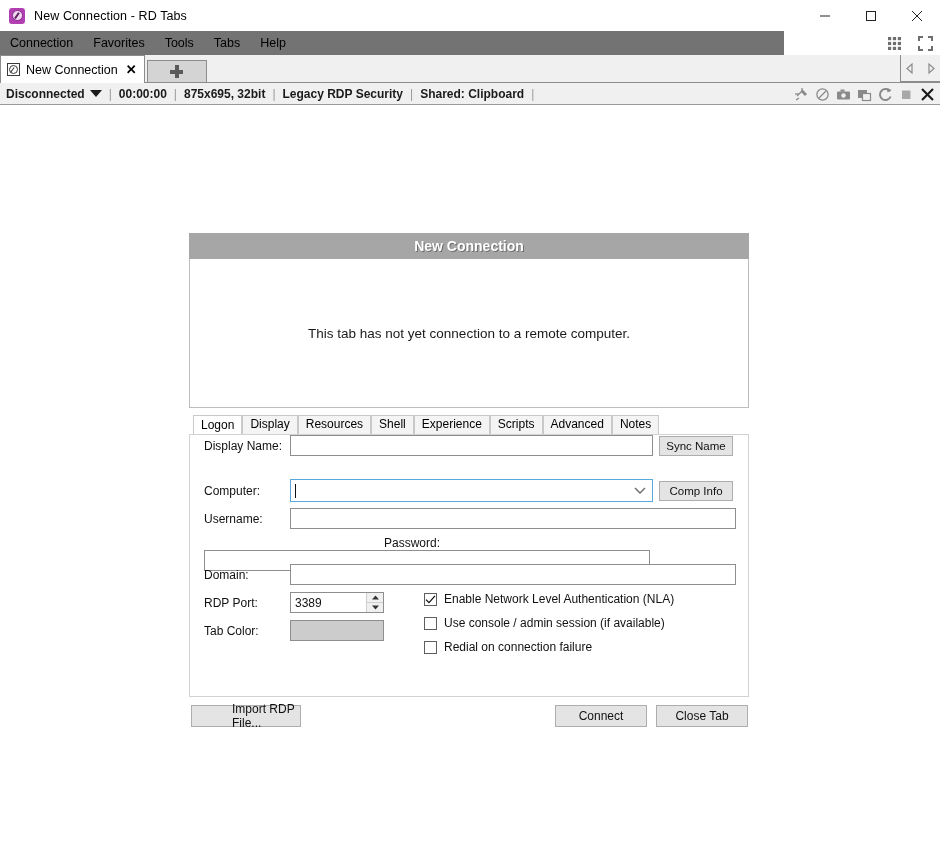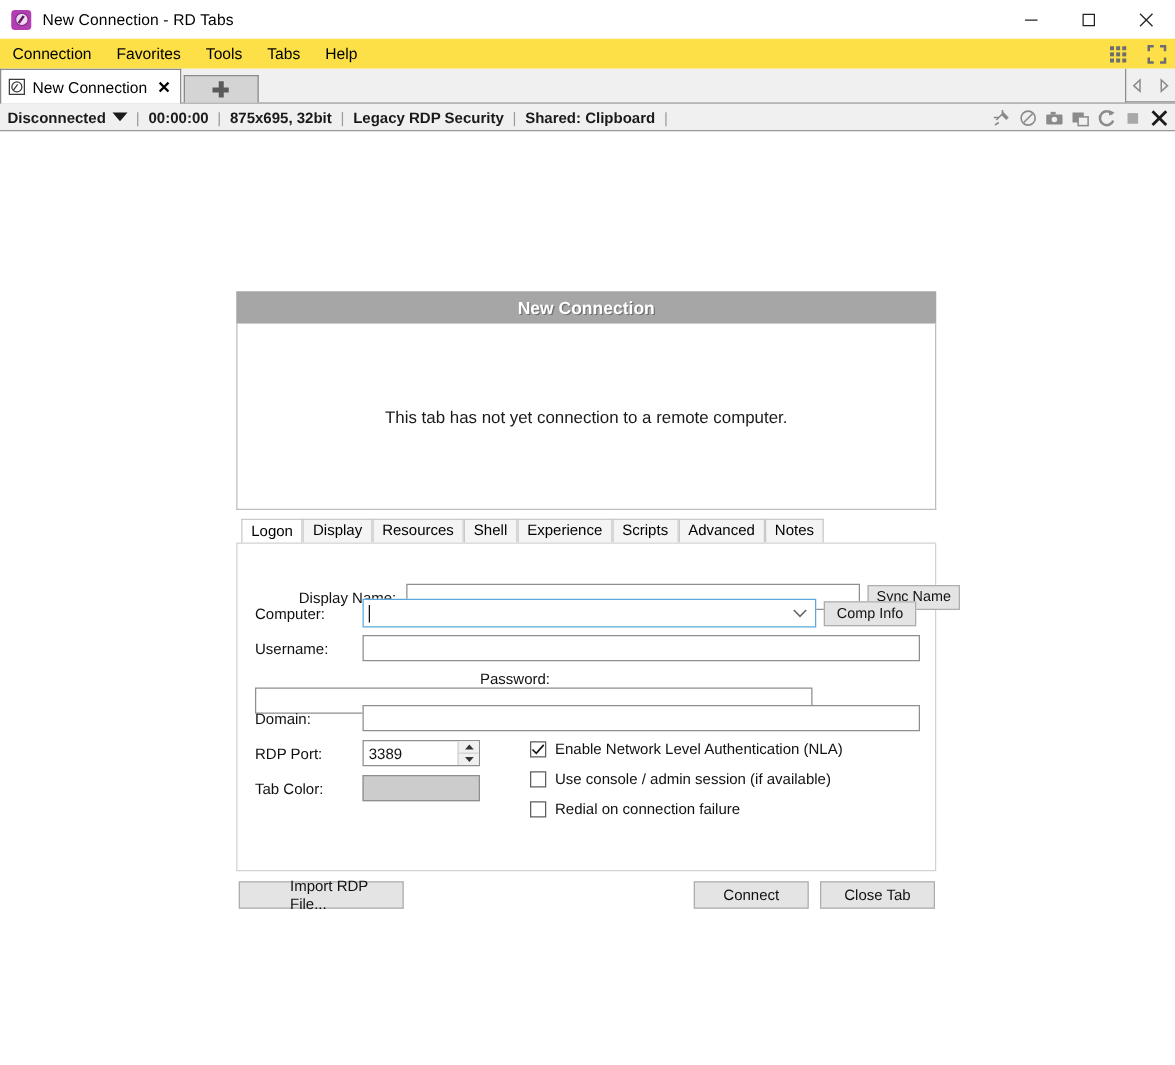--- a/index.html
+++ b/index.html
@@ -42,22 +42,22 @@
     display: flex; align-items: stretch;
   }
   .win-btn {
     width: 46px; display: flex; align-items: center; justify-content: center;
     color: #222;
   }
   .win-btn svg { display: block; }
 
   
   .menubar {
-    position: absolute; top: 31px; left: 0; width: 940px; height: 24px;
-    background: #fde047;
+    position: absolute; top: 31px; left: 0; width: 784px; height: 24px;
+    background: #737373;
     display: flex; align-items: center;
   }
   .menu-item {
     font-size: 12.5px; color: #000; padding: 3px 10px;
     white-space: nowrap;
   }
   .menubar-right {
     position: absolute; right: 6px; top: 31px; height: 24px;
     display: flex; align-items: center; gap: 14px;
   }
@@ -416,21 +416,21 @@
       <div class="ftab">
           <span>Advanced</span>
         </div>
       <div class="ftab">
           <span>Notes</span>
         </div>
     </div>
 
     <div class="form-panel">
 
-      <div class="row" style="top:32px;margin-left:35px;">
+      <div class="row" style="top:0;">
         <span class="lbl">Display Name:</span>
         <input class="txt" style="width: 363px;" value="">
         <div class="sidebtn" style="margin-left:6px;">
           <span>Sync Name</span>
         </div>
       </div>
 
       <div class="row" style="top:44px;">
         <span class="lbl">Computer:</span>
         <div class="combo" style="width:363px;">
@@ -499,21 +499,21 @@
       </div>
 
       <div class="row chk-row" style="top:205px; left:210px;">
         <span class="chk"></span>
         <span class="chk-label">Redial on connection failure</span>
       </div>
 
     </div>
 
     <div class="btnrow">
-      <div class="btn" style="left:2px; width:132px;padding-left:40px;">
+      <div class="btn" style="left:2px; width:110px;padding-left:40px;">
         <span>Import RDP File...</span>
       </div>
       <div class="btn" style="left:366px; width:92px;">
         <span>Connect</span>
       </div>
       <div class="btn" style="left:467px; width:92px;">
         <span>Close Tab</span>
       </div>
     </div>
 

